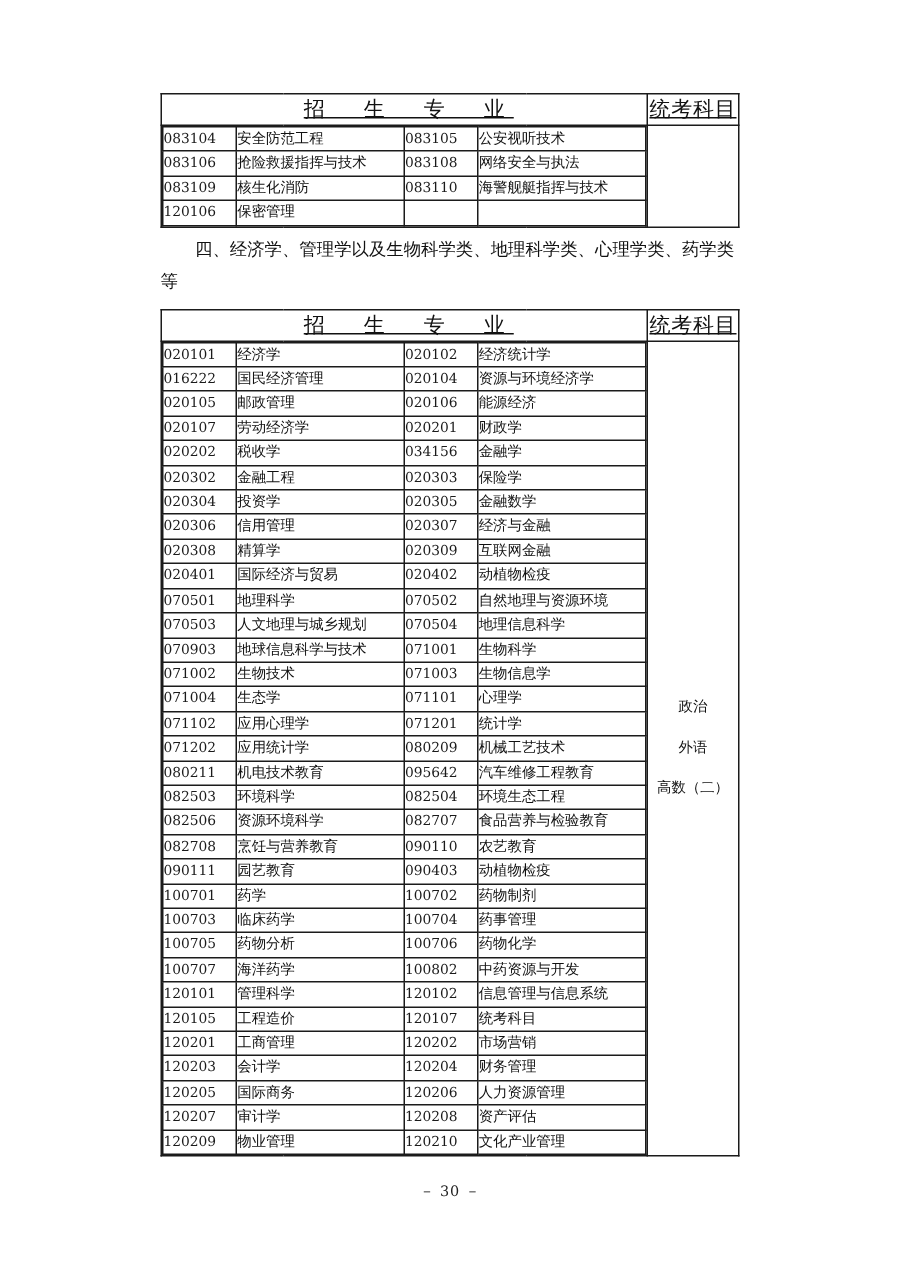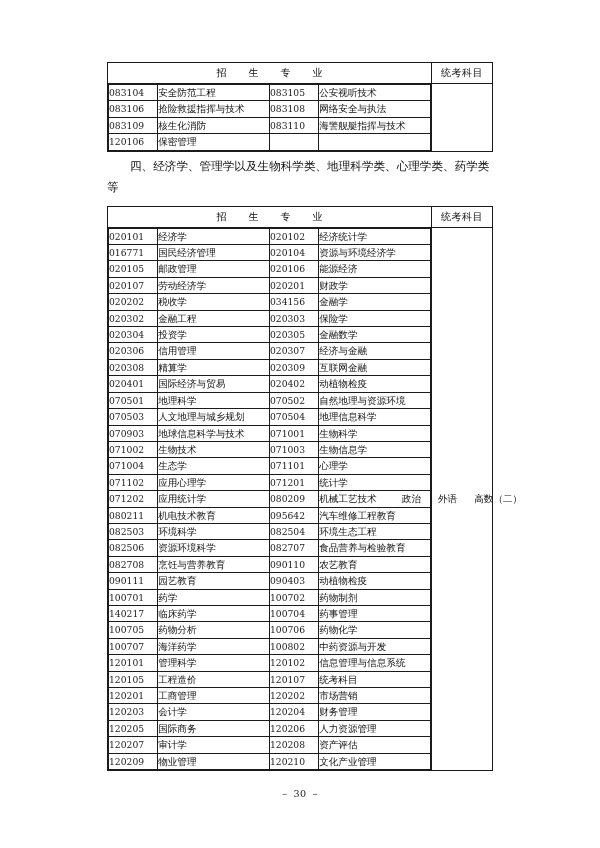--- a/index.html
+++ b/index.html
@@ -39,23 +39,24 @@
   }
   table.majors td, table.majors th {
     border: 1px solid #1b1b1b;
     padding: 0;
     vertical-align: middle;
     font-weight: normal;
   }
   table.majors .hdr-cell {
     text-align: center;
     height: 20px;
-    font-size: 10px;
+    font-size: 14px;
     letter-spacing: 0.5px;
     color: #111;
+    text-decoration: underline;
   }
   table.majors .hdr-spaced {
     letter-spacing: 6px;
     padding-left: 6px;
   }
   .code {
     width: 52px;
     text-align: left;
     padding-left: 6px;
     font-family: "DejaVu Serif", "Liberation Serif", serif;
@@ -101,20 +102,21 @@
     color: #111;
     margin: 4px 0 8px 0;
     text-indent: 23px;
     width: 386px;
     font-weight: normal;
   }
 
   
   .subject-stack {
     display: flex;
+    flex-direction: column;
     align-items: center;
     justify-content: center;
     height: 100%;
     gap: 17px;
   }
   .subject-stack span { display: block; white-space: nowrap; }
 
   
   .footer {
     position: absolute;
@@ -189,21 +191,21 @@
         <td class="body-cell" colspan="4">
           <table class="grid">
             <tbody id="main-rows">
                   <tr>
                     <td class="code">020101</td>
                     <td class="name">经济学</td>
                     <td class="code">020102</td>
                     <td class="name">经济统计学</td>
                   </tr>
                   <tr>
-                    <td class="code">016771</td>
+                    <td class="code">016222</td>
                     <td class="name">国民经济管理</td>
                     <td class="code">020104</td>
                     <td class="name">资源与环境经济学</td>
                   </tr>
                   <tr>
                     <td class="code">020105</td>
                     <td class="name">邮政管理</td>
                     <td class="code">020106</td>
                     <td class="name">能源经济</td>
                   </tr>
@@ -321,21 +323,21 @@
                     <td class="code">090403</td>
                     <td class="name">动植物检疫</td>
                   </tr>
                   <tr>
                     <td class="code">100701</td>
                     <td class="name">药学</td>
                     <td class="code">100702</td>
                     <td class="name">药物制剂</td>
                   </tr>
                   <tr>
-                    <td class="code">140217</td>
+                    <td class="code">100703</td>
                     <td class="name">临床药学</td>
                     <td class="code">100704</td>
                     <td class="name">药事管理</td>
                   </tr>
                   <tr>
                     <td class="code">100705</td>
                     <td class="name">药物分析</td>
                     <td class="code">100706</td>
                     <td class="name">药物化学</td>
                   </tr>

